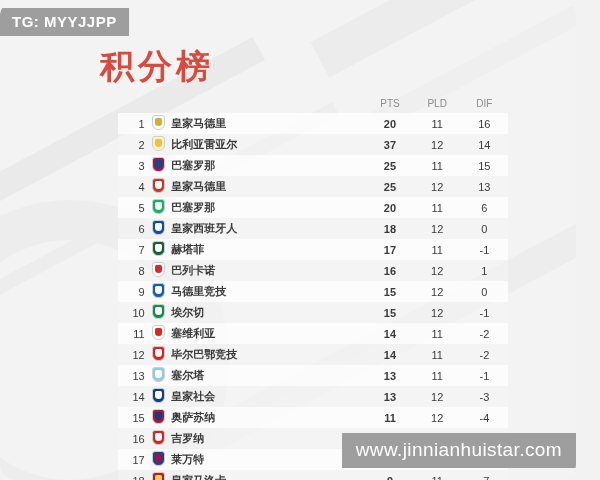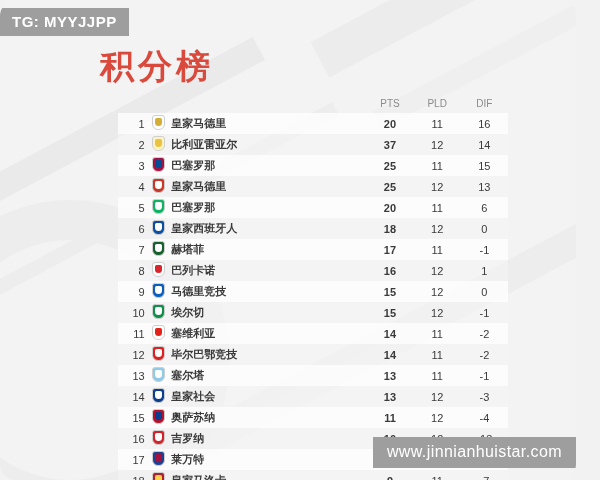--- a/index.html
+++ b/index.html
@@ -57,21 +57,21 @@
     letter-spacing: 0.5px;
     z-index: 6;
   }
 
   .watermark {
     position: absolute;
     right: 0;
     bottom: 12px;
     background: #9e9e9e;
     color: #ffffff;
-    font-size: 16px;
+    font-size: 19px;
     padding: 6px 14px 7px 14px;
     letter-spacing: 0.4px;
     z-index: 6;
   }
 
   .content {
     position: relative;
     z-index: 2;
     padding: 44px 0 0 0;
   }

